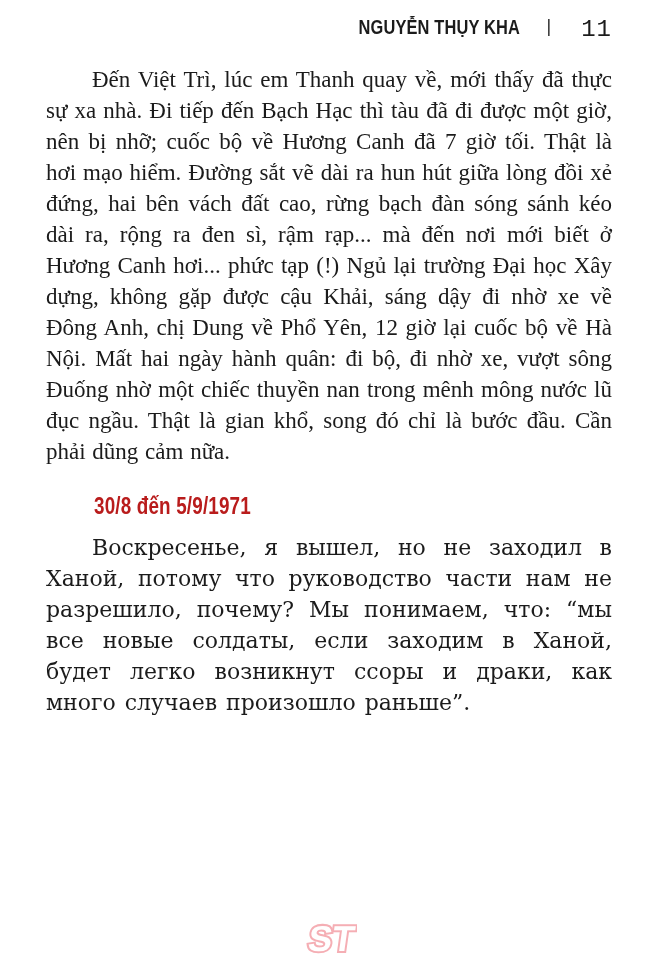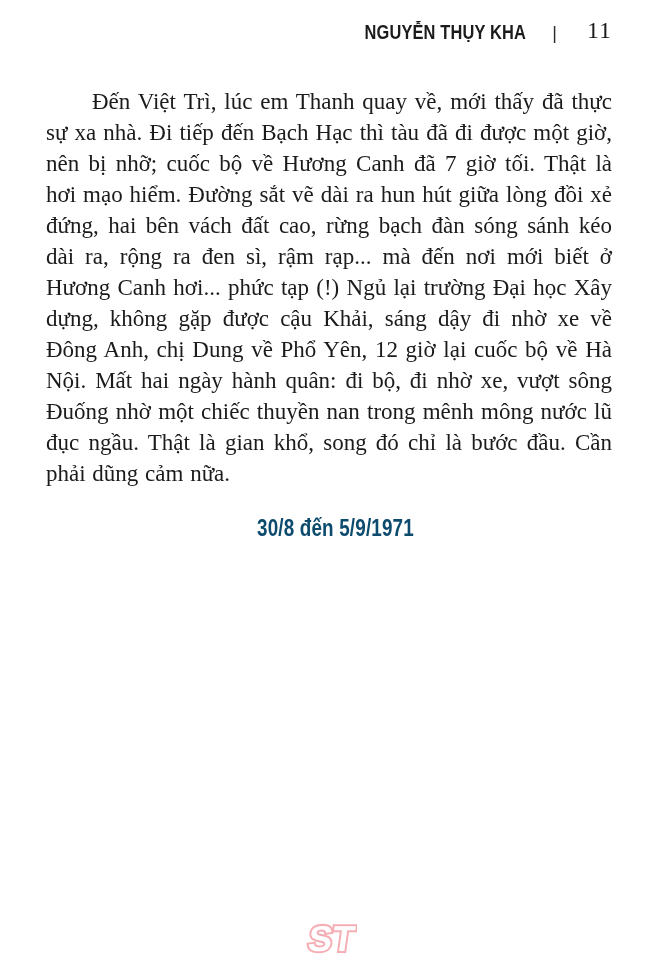--- a/index.html
+++ b/index.html
@@ -15,48 +15,48 @@
     box-sizing: border-box;
     padding: 16px 49px 0 46px;
     font-family: "Liberation Serif", serif;
     color: #1b1b1b;
     overflow: hidden;
   }
   
   .running-head {
     display: flex;
     justify-content: flex-end;
-    align-items: flex-end;
+    align-items: flex-start;
     height: 28px;
   }
   .running-head .author {
     display: inline-block;
     font-family: "Liberation Sans", sans-serif;
     font-weight: bold;
     font-size: 20px;
     letter-spacing: 0.2px;
     transform: scaleX(0.82);
     transform-origin: right center;
     white-space: nowrap;
   }
   .running-head .sep {
     font-family: "Liberation Sans", sans-serif;
     font-weight: normal;
     font-size: 18px;
     margin: 0 30px 0 26px;
     color: #2a2a2a;
   }
   .running-head .pagenum {
-    font-family: Liberation Serif, serif;
+    font-family: Liberation Mono, monospace;
     font-size: 24px;
     letter-spacing: 1px;
   }
   
   .body-text {
-    margin-top: 42px;
+    margin-top: 20px;
   }
   .body-text p {
     margin: 0;
     font-size: 23px;
     line-height: 31px;
     text-align: justify;
     text-indent: 46px;
     word-spacing: 1px;
   }
   p.ru {
@@ -64,22 +64,21 @@
     font-size: 22px;
     word-spacing: 2px;
   }
   .date-heading {
     margin: 26px 0 13px 0;
     padding-left: 48px;
     font-family: "Liberation Sans", sans-serif;
     font-weight: bold;
     font-size: 23px;
     line-height: 26px;
-    color: #0c4a6e;
-    text-align: center;
+    color: #b91c1c;
   }
   .date-heading .dh-inner {
     display: inline-block;
     transform: scaleX(0.82);
     transform-origin: left center;
     white-space: nowrap;
     letter-spacing: 0.2px;
   }
   
   .logo-wrap {
@@ -104,20 +103,21 @@
 
     <p>Đến Việt Trì, lúc em Thanh quay về, mới thấy đã thực sự xa nhà. Đi tiếp đến Bạch Hạc thì tàu đã đi được một giờ, nên bị nhỡ; cuốc bộ về Hương Canh đã 7 giờ tối. Thật là hơi mạo hiểm. Đường sắt vẽ dài ra hun hút giữa lòng đồi xẻ đứng, hai bên vách đất cao, rừng bạch đàn sóng sánh kéo dài ra, rộng ra đen sì, rậm rạp... mà đến nơi mới biết ở Hương Canh hơi... phức tạp (!) Ngủ lại trường Đại học Xây dựng, không gặp được cậu Khải, sáng dậy đi nhờ xe về Đông Anh, chị Dung về Phổ Yên, 12 giờ lại cuốc bộ về Hà Nội. Mất hai ngày hành quân: đi bộ, đi nhờ xe, vượt sông Đuống nhờ một chiếc thuyền nan trong mênh mông nước lũ đục ngầu. Thật là gian khổ, song đó chỉ là bước đầu. Cần phải dũng cảm nữa.</p>
 
     <h2 class="date-heading">
       <span class="dh-inner">30/8 đến 5/9/1971</span>
     </h2>
 
 
 
 
+    <p class="ru" lang="ru">Воскресенье, я вышел, но не заходил в Ханой, потому что руководство части нам не разрешило, почему? Мы понимаем, что: “мы все новые солдаты, если заходим в Ханой, будет легко возникнут ссоры и драки, как много случаев произошло раньше”.</p>
 
   </main>
 
   <div class="logo-wrap">
     <svg width="52" height="48" viewBox="0 0 52 48">
       <g transform="skewX(-8) translate(8,0)">
         <text x="22" y="37" text-anchor="middle" font-family="Liberation Sans, sans-serif" font-weight="bold" font-size="36" fill="#ffffff" stroke="#f5aeb4" stroke-width="4" paint-order="stroke">ST</text>
       </g>
     </svg>
   </div>

